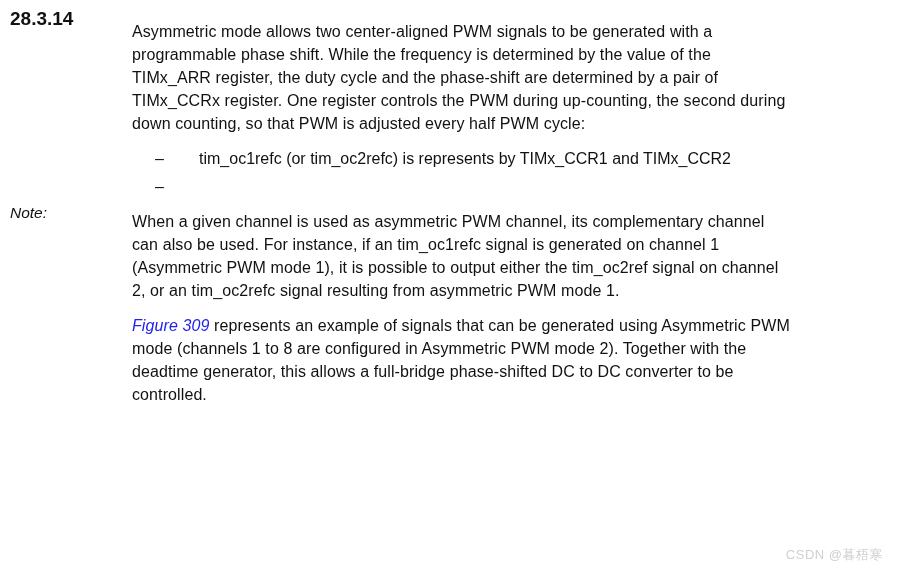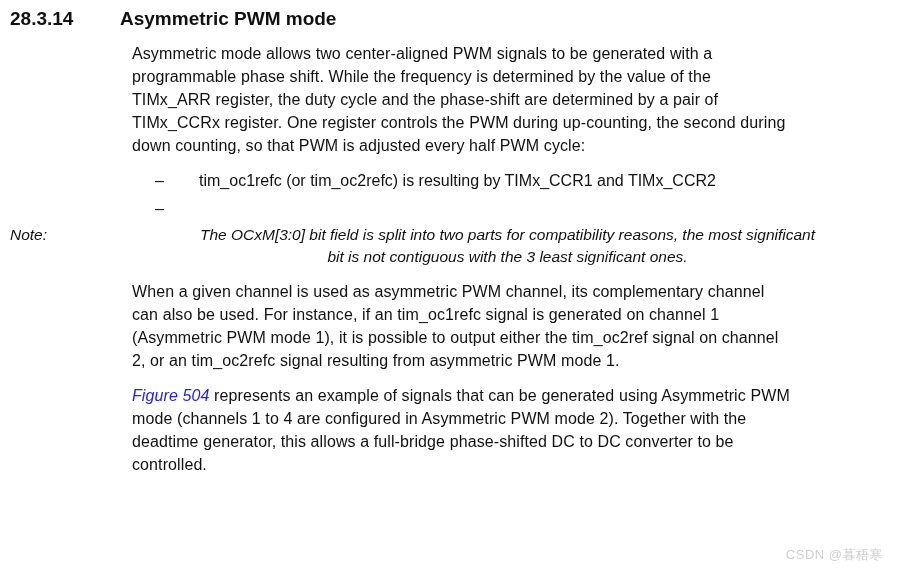--- a/index.html
+++ b/index.html
@@ -106,55 +106,52 @@
     letter-spacing: 0.5px;
   }
 </style>
 </head>
 <body>
 
 <div class="page">
 
   <div class="heading-row">
     <span class="sec-num">28.3.14</span>
-    <h1 class="page-title">Asymmetric PWM mode</h1>
   </div>
 
   <div class="content">
     <p class="body-para para1">Asymmetric mode allows two center-aligned PWM signals to be generated with a
 programmable phase shift. While the frequency is determined by the value of the
 TIMx_ARR register, the duty cycle and the phase-shift are determined by a pair of
 TIMx_CCRx register. One register controls the PWM during up-counting, the second during
 down counting, so that PWM is adjusted every half PWM cycle:</p>
 
     <ul class="bullet-list">
       <li class="bullet-item">
         <span class="bullet-marker">–</span>
-        <span class="bullet-text">tim_oc1refc (or tim_oc2refc) is resulting by TIMx_CCR1 and TIMx_CCR2</span>
+        <span class="bullet-text">tim_oc1refc (or tim_oc2refc) is represents by TIMx_CCR1 and TIMx_CCR2</span>
       </li>
       <li class="bullet-item">
         <span class="bullet-marker">–</span>
       </li>
     </ul>
 
   </div>
 
   <div class="note-row">
     <span class="note-label">Note:</span>
-    <div class="note-text">The OCxM[3:0] bit field is split into two parts for compatibility reasons, the most significant
-bit is not contiguous with the 3 least significant ones.</div>
   </div>
 
   <div class="content">
     <p class="body-para para3">When a given channel is used as asymmetric PWM channel, its complementary channel
 can also be used. For instance, if an tim_oc1refc signal is generated on channel 1
 (Asymmetric PWM mode 1), it is possible to output either the tim_oc2ref signal on channel
 2, or an tim_oc2refc signal resulting from asymmetric PWM mode 1.</p>
 
-    <p class="body-para para4"><a class="figure-link">Figure 504</a><span class="after-link"> represents an example of signals that can be generated using Asymmetric PWM
-mode (channels 1 to 4 are configured in Asymmetric PWM mode 2). Together with the
+    <p class="body-para para4"><a class="figure-link">Figure 309</a><span class="after-link"> represents an example of signals that can be generated using Asymmetric PWM
+mode (channels 1 to 8 are configured in Asymmetric PWM mode 2). Together with the
 deadtime generator, this allows a full-bridge phase-shifted DC to DC converter to be
 controlled.</span></p>
   </div>
 
   <div class="watermark">CSDN @暮梧寒</div>
 
 </div>
 
 </body></html>

